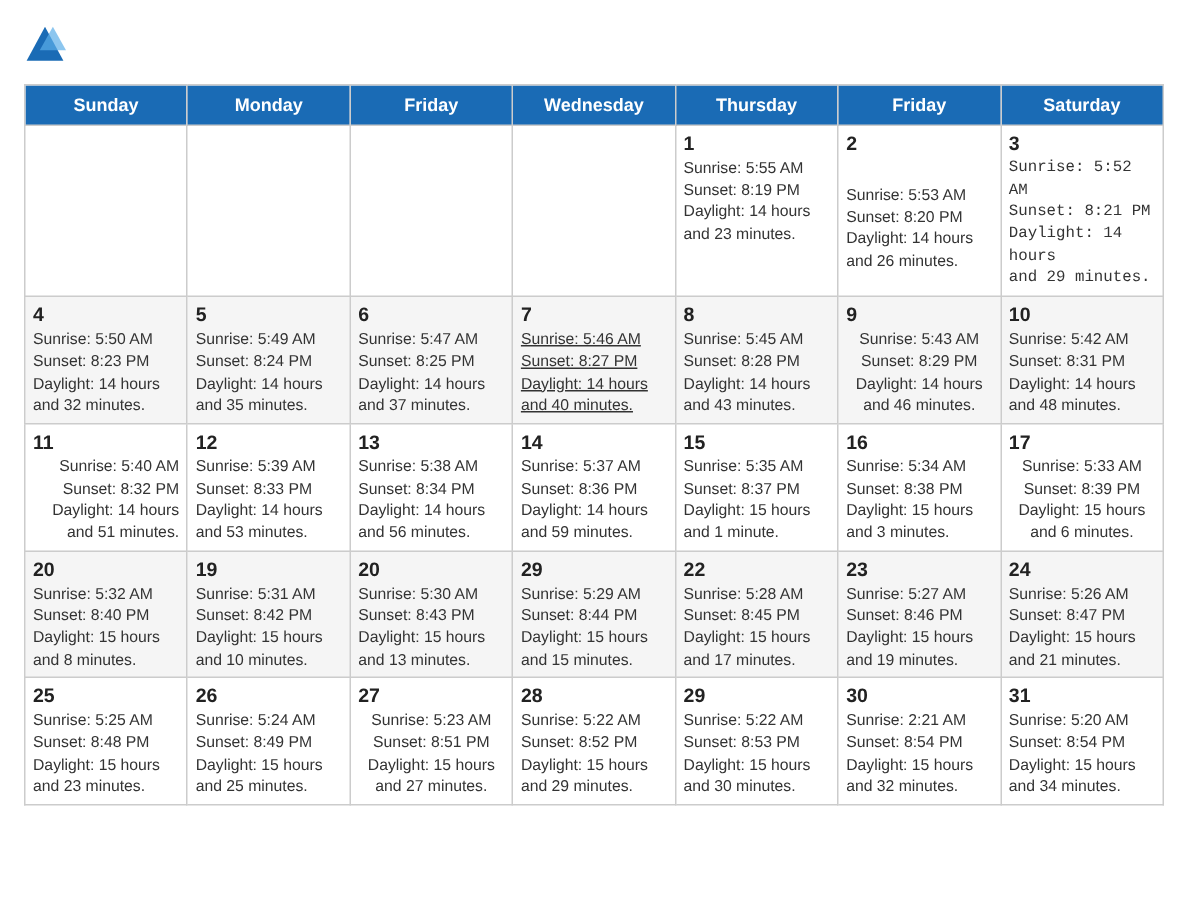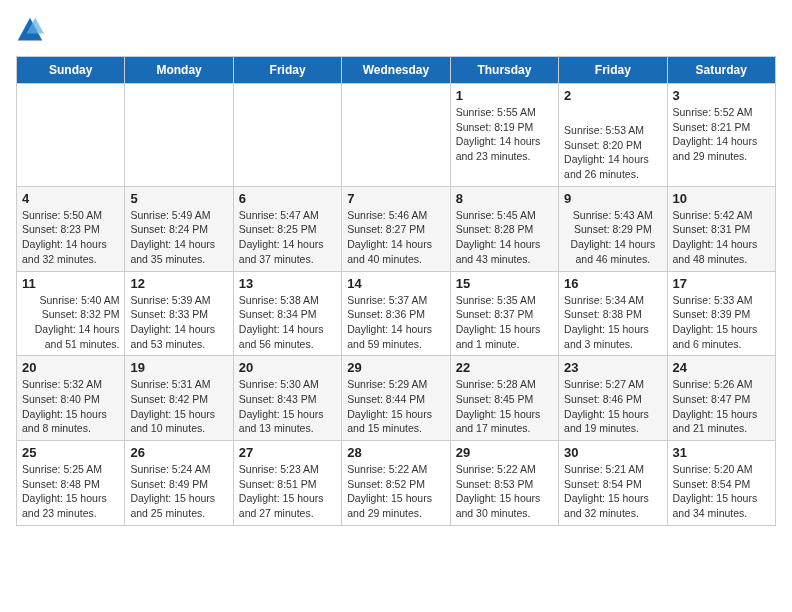--- a/index.html
+++ b/index.html
@@ -130,21 +130,21 @@
         </td>
         <td>
           <span class="day-num">2</span>
           <div class="day-info" style="white-space: pre-line; margin-top: 20px;">Sunrise: 5:53 AM
 Sunset: 8:20 PM
 Daylight: 14 hours
 and 26 minutes.</div>
         </td>
         <td>
           <span class="day-num">3</span>
-          <div class="day-info" style="white-space: pre-line;">Sunrise: 5:52 AM
+          <div class="day-info" style="white-space: pre-line; font-family: Liberation Mono, monospace;">Sunrise: 5:52 AM
 Sunset: 8:21 PM
 Daylight: 14 hours
 and 29 minutes.</div>
         </td>
       </tr>
       <tr>
         <td>
           <span class="day-num">4</span>
           <div class="day-info" style="white-space: pre-line;">Sunrise: 5:50 AM
 Sunset: 8:23 PM
@@ -160,21 +160,21 @@
         </td>
         <td>
           <span class="day-num">6</span>
           <div class="day-info" style="white-space: pre-line;">Sunrise: 5:47 AM
 Sunset: 8:25 PM
 Daylight: 14 hours
 and 37 minutes.</div>
         </td>
         <td>
           <span class="day-num">7</span>
-          <div class="day-info" style="white-space: pre-line;">Sunrise: 5:46 AM
+          <div class="day-info" style="white-space: pre-line; text-decoration: underline;">Sunrise: 5:46 AM
 Sunset: 8:27 PM
 Daylight: 14 hours
 and 40 minutes.</div>
         </td>
         <td>
           <span class="day-num">8</span>
           <div class="day-info" style="white-space: pre-line;">Sunrise: 5:45 AM
 Sunset: 8:28 PM
 Daylight: 14 hours
 and 43 minutes.</div>
@@ -232,21 +232,21 @@
         </td>
         <td>
           <span class="day-num">16</span>
           <div class="day-info" style="white-space: pre-line;">Sunrise: 5:34 AM
 Sunset: 8:38 PM
 Daylight: 15 hours
 and 3 minutes.</div>
         </td>
         <td>
           <span class="day-num">17</span>
-          <div class="day-info" style="white-space: pre-line;">Sunrise: 5:33 AM
+          <div class="day-info" style="white-space: pre-line; text-align: center;">Sunrise: 5:33 AM
 Sunset: 8:39 PM
 Daylight: 15 hours
 and 6 minutes.</div>
         </td>
       </tr>
       <tr>
         <td>
           <span class="day-num">20</span>
           <div class="day-info" style="white-space: pre-line;">Sunrise: 5:32 AM
 Sunset: 8:40 PM
@@ -306,42 +306,42 @@
         </td>
         <td>
           <span class="day-num">26</span>
           <div class="day-info" style="white-space: pre-line;">Sunrise: 5:24 AM
 Sunset: 8:49 PM
 Daylight: 15 hours
 and 25 minutes.</div>
         </td>
         <td>
           <span class="day-num">27</span>
-          <div class="day-info" style="white-space: pre-line;">Sunrise: 5:23 AM
+          <div class="day-info" style="white-space: pre-line; text-align: center;">Sunrise: 5:23 AM
 Sunset: 8:51 PM
 Daylight: 15 hours
 and 27 minutes.</div>
         </td>
         <td>
           <span class="day-num">28</span>
           <div class="day-info" style="white-space: pre-line;">Sunrise: 5:22 AM
 Sunset: 8:52 PM
 Daylight: 15 hours
 and 29 minutes.</div>
         </td>
         <td>
           <span class="day-num">29</span>
           <div class="day-info" style="white-space: pre-line;">Sunrise: 5:22 AM
 Sunset: 8:53 PM
 Daylight: 15 hours
 and 30 minutes.</div>
         </td>
         <td>
           <span class="day-num">30</span>
-          <div class="day-info" style="white-space: pre-line;">Sunrise: 5:21 AM
+          <div class="day-info" style="white-space: pre-line;">Sunrise: 2:21 AM
 Sunset: 8:54 PM
 Daylight: 15 hours
 and 32 minutes.</div>
         </td>
         <td>
           <span class="day-num">31</span>
           <div class="day-info" style="white-space: pre-line;">Sunrise: 5:20 AM
 Sunset: 8:54 PM
 Daylight: 15 hours
 and 34 minutes.</div>

